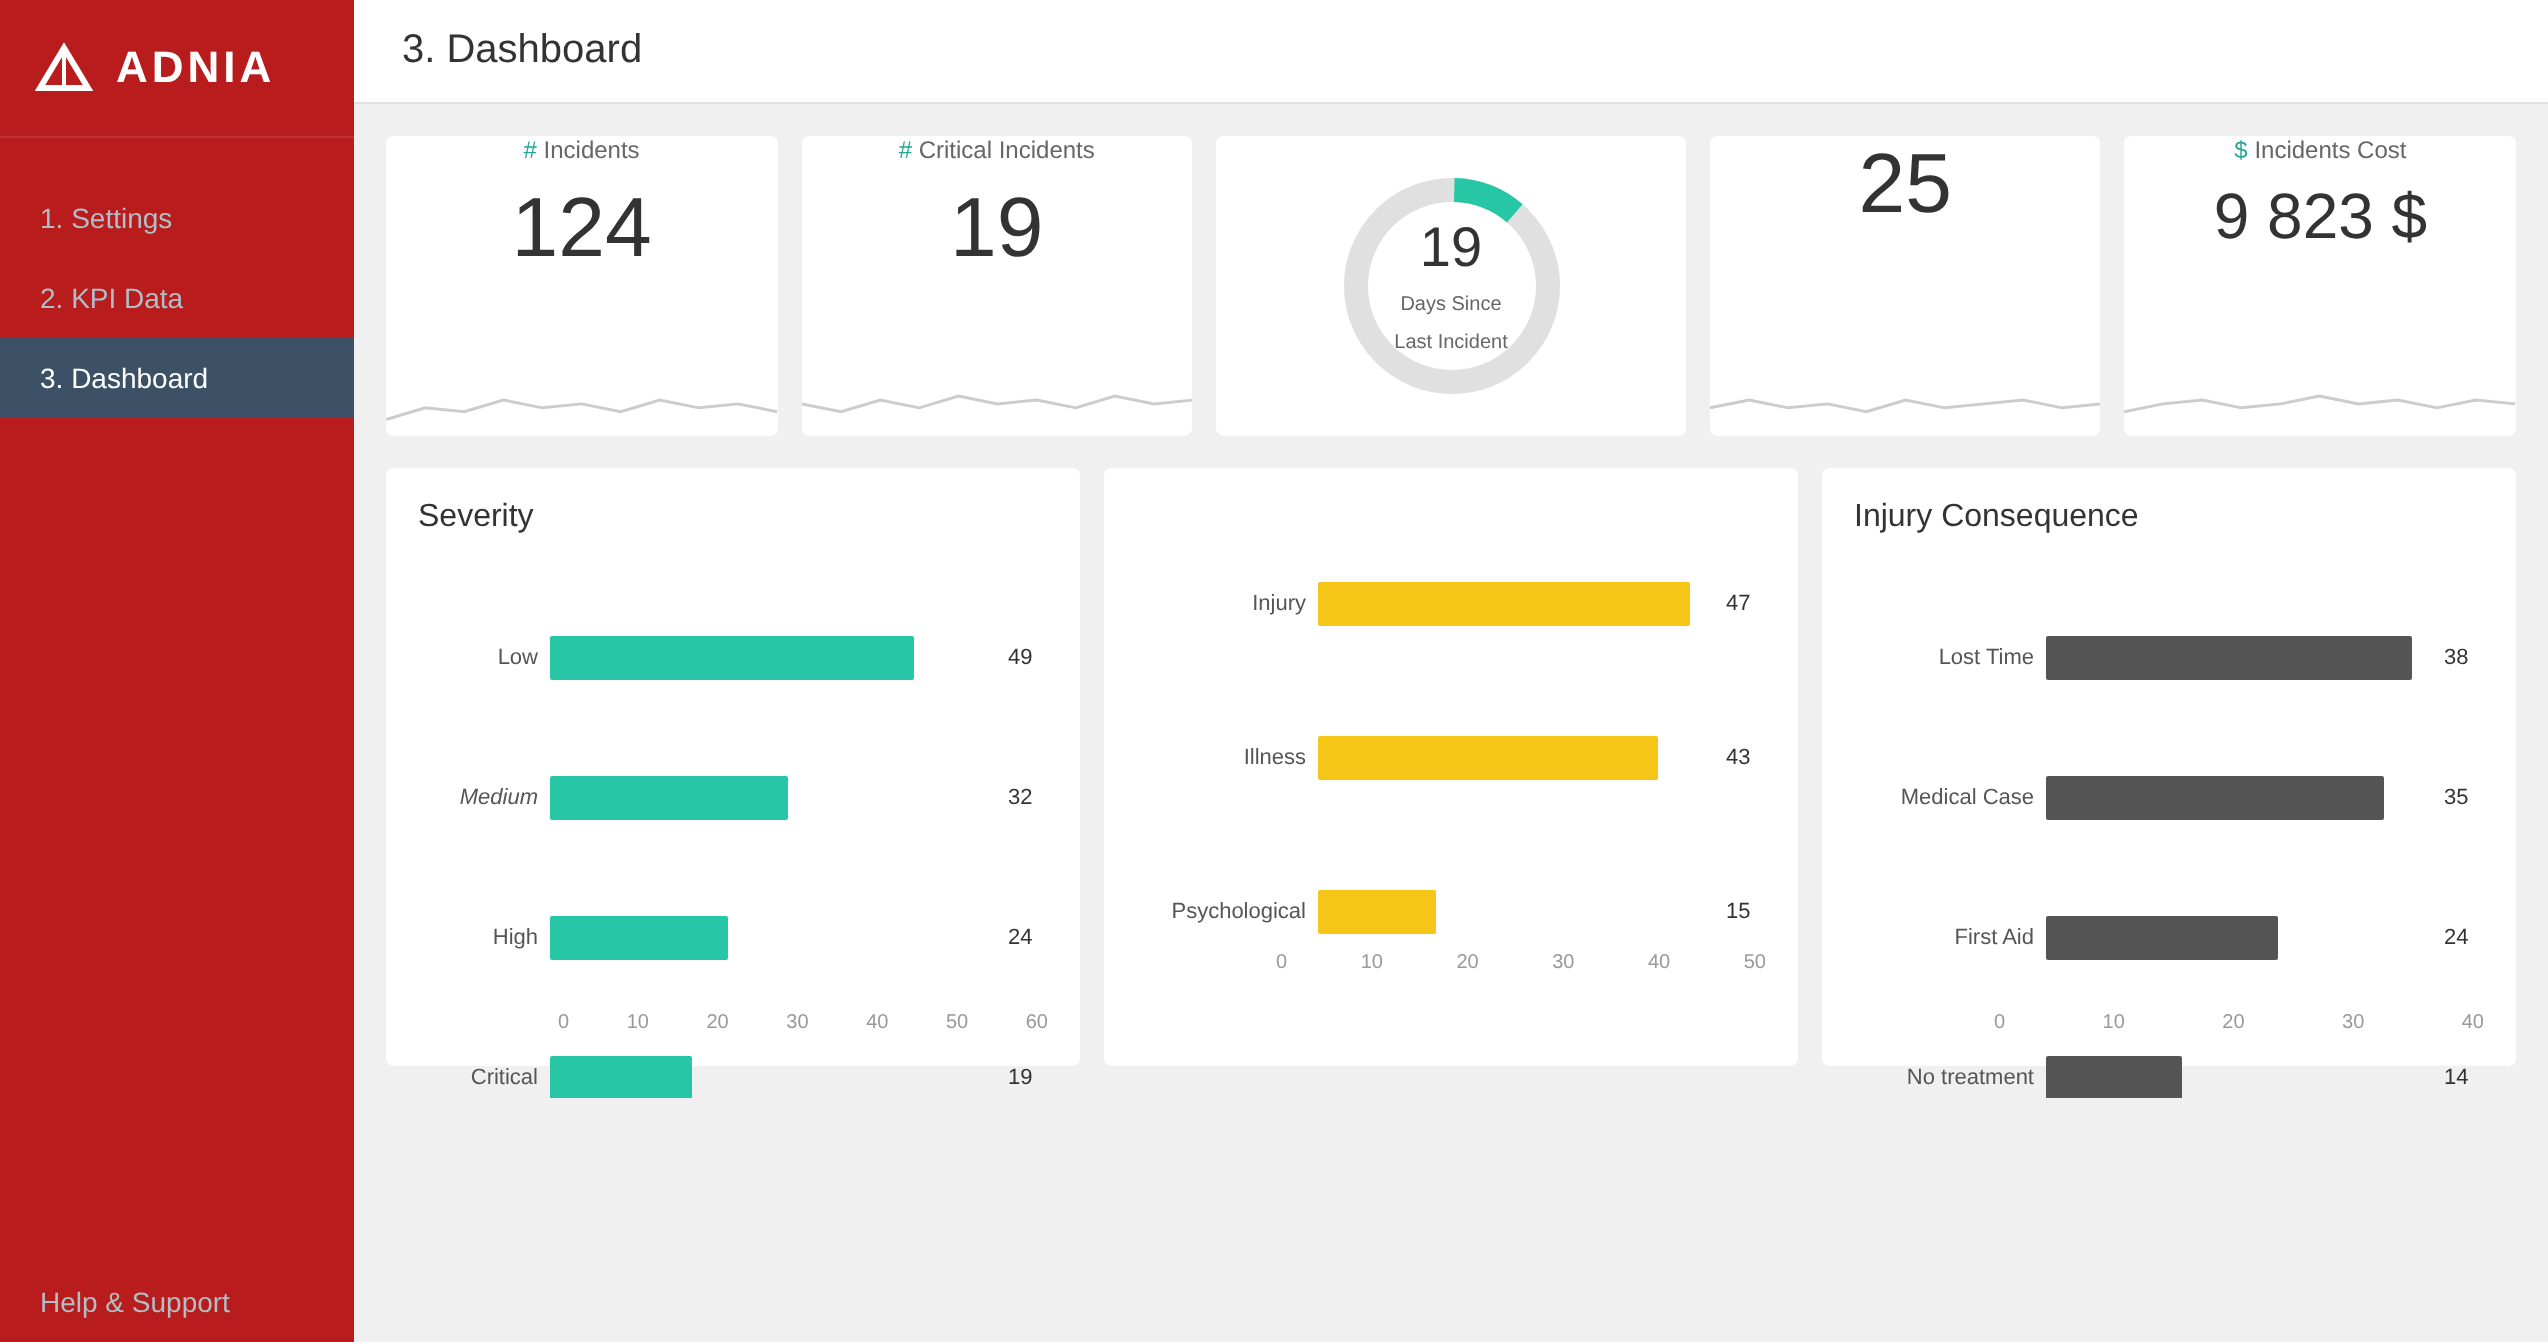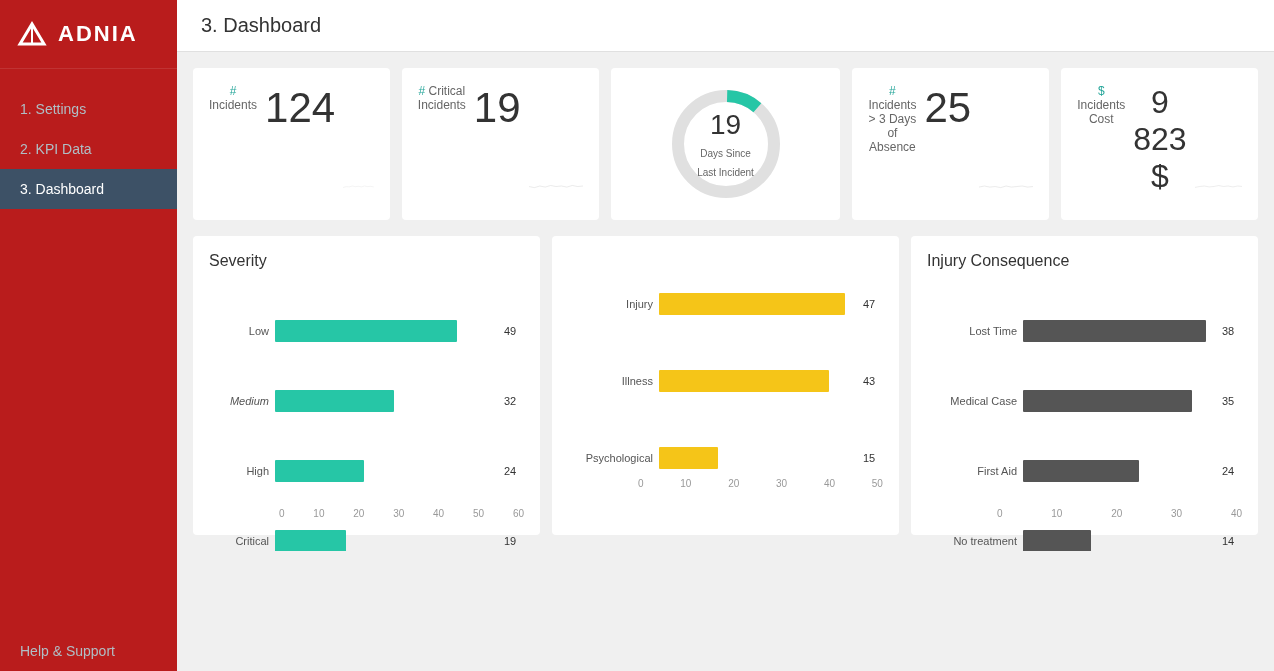--- a/index.html
+++ b/index.html
@@ -87,24 +87,23 @@
 
     
     .kpi-row {
       display: flex;
       gap: 12px;
       align-items: stretch;
     }
     .kpi-card {
       background: #fff;
       border-radius: 4px;
-      padding: 16px;
-      flex: 1;
-      display: flex;
-      flex-direction: row;
+      flex: 1;
+      display: flex;
+      flex-direction: column;
       gap: 8px;
       min-height: 150px;
     }
     .kpi-card-center {
       flex: 1.2;
       display: flex;
       align-items: center;
       justify-content: center;
     }
     .kpi-label {
@@ -281,23 +280,20 @@
             <circle cx="60" cy="60" r="48" fill="none" stroke="#26c6a6" stroke-width="12" stroke-dasharray="33 269" stroke-dashoffset="75" stroke-linecap="butt"></circle>
           </svg>
           <div class="donut-center">
             <span class="num">19</span>
             <span class="sub">Days Since Last Incident</span>
           </div>
         </div>
       </div>
 
       <div class="kpi-card">
-        <div class="kpi-label">
-          <span style="color:#26a69a">#</span> Incidents &gt; 3 Days of Absence
-        </div>
         <div class="kpi-value">25</div>
         <div class="sparkline">
           <svg class="sparkline-svg" width="100%" height="36" viewBox="0 0 200 36">
             <polyline points="0,22 20,18 40,22 60,20 80,24 100,18 120,22 140,20 160,18 180,22 200,20" fill="none" stroke="#ccc" stroke-width="1.5"></polyline>
           </svg>
         </div>
       </div>
 
       <div class="kpi-card">
         <div class="kpi-label">

